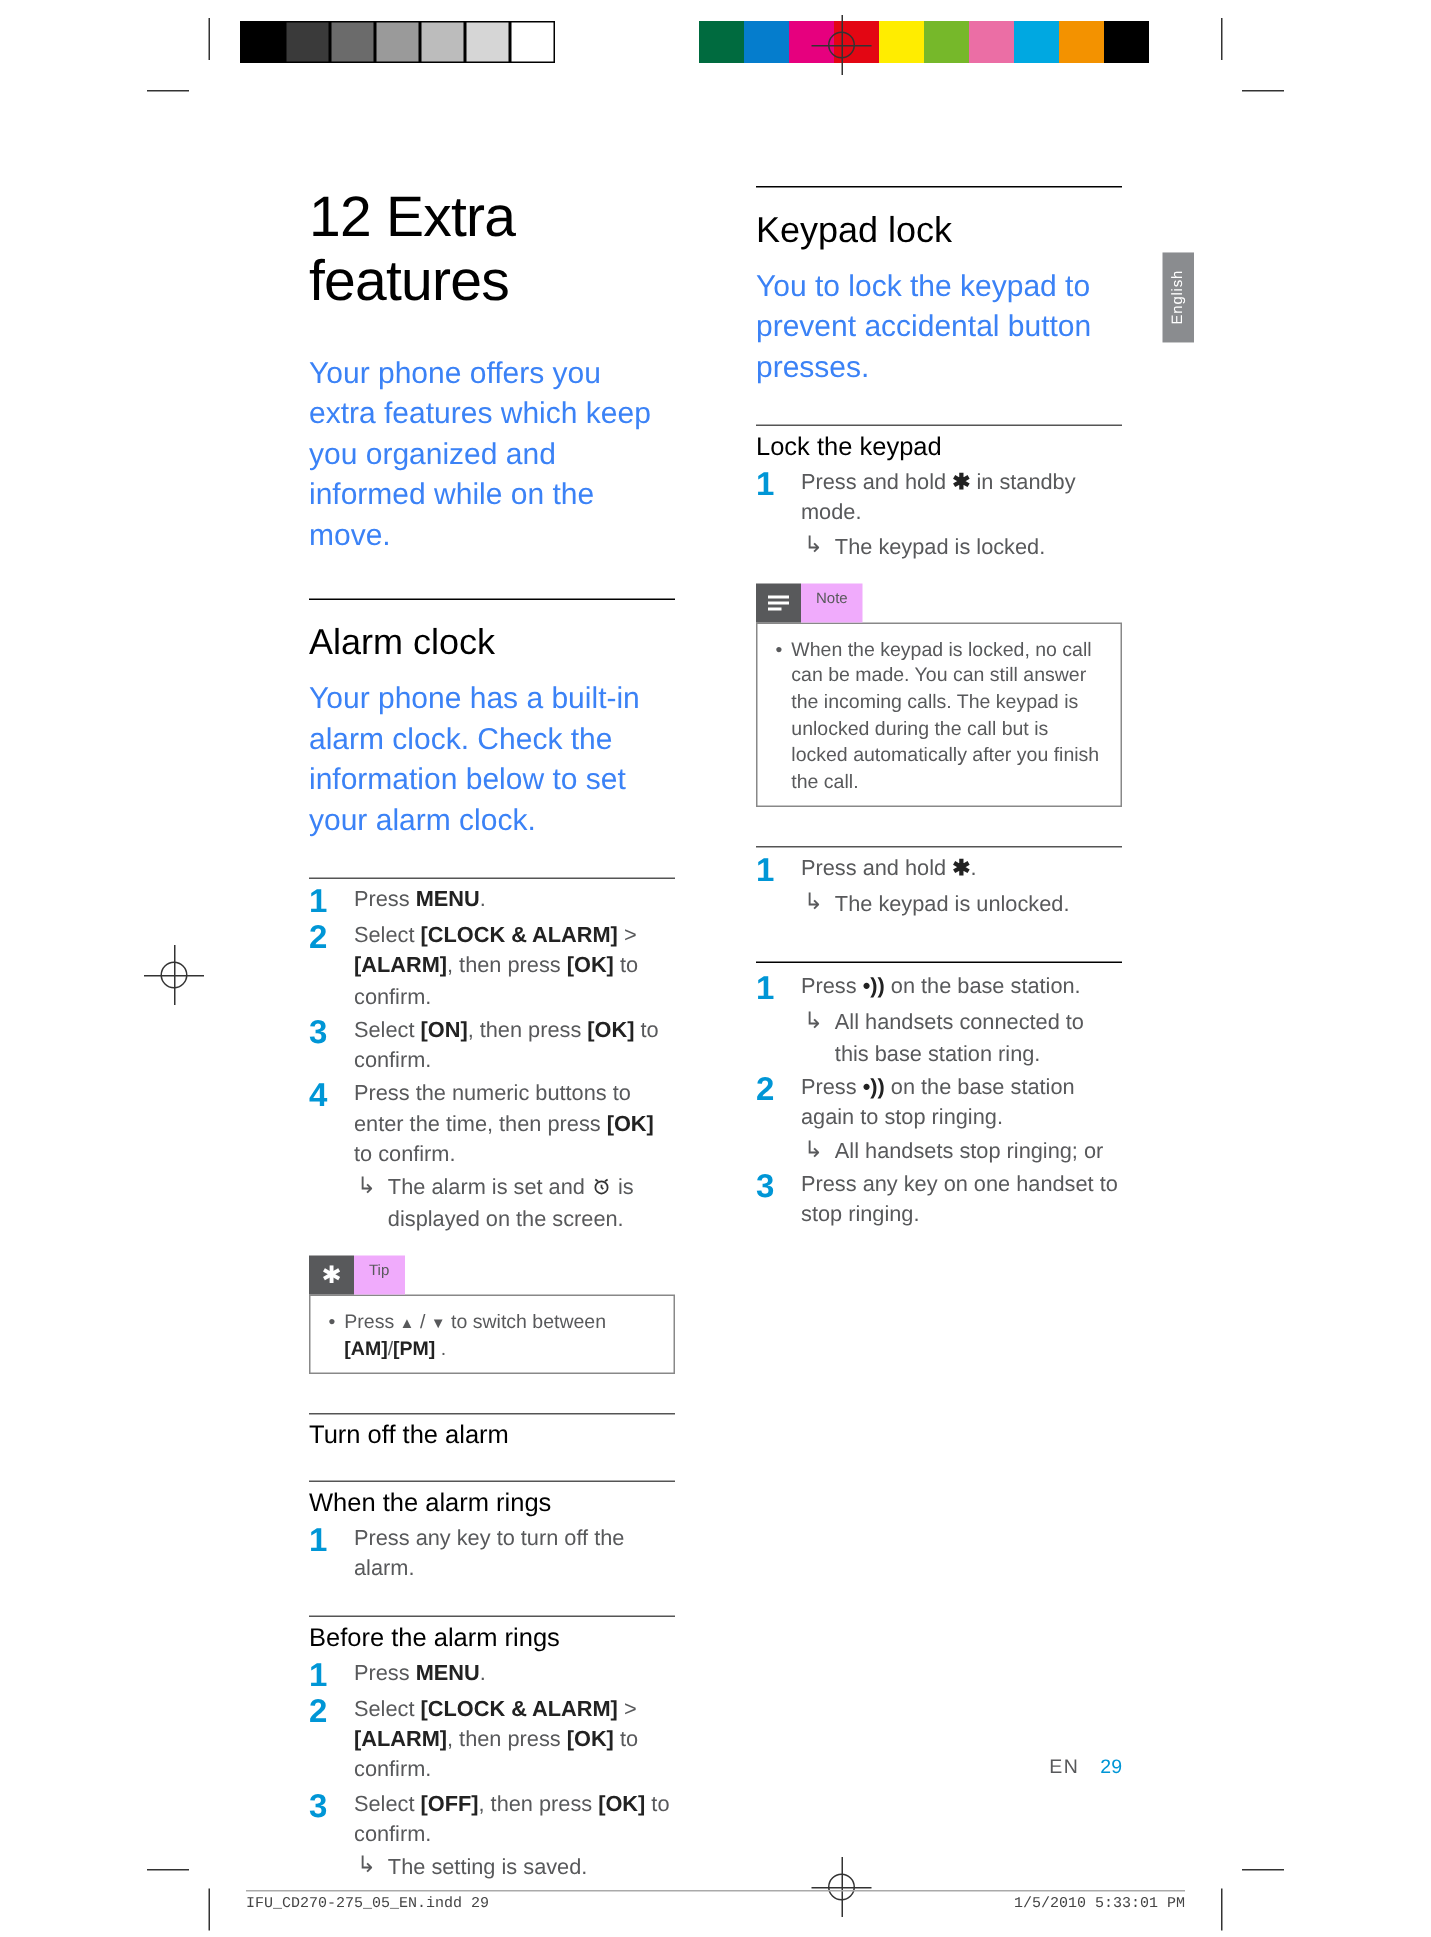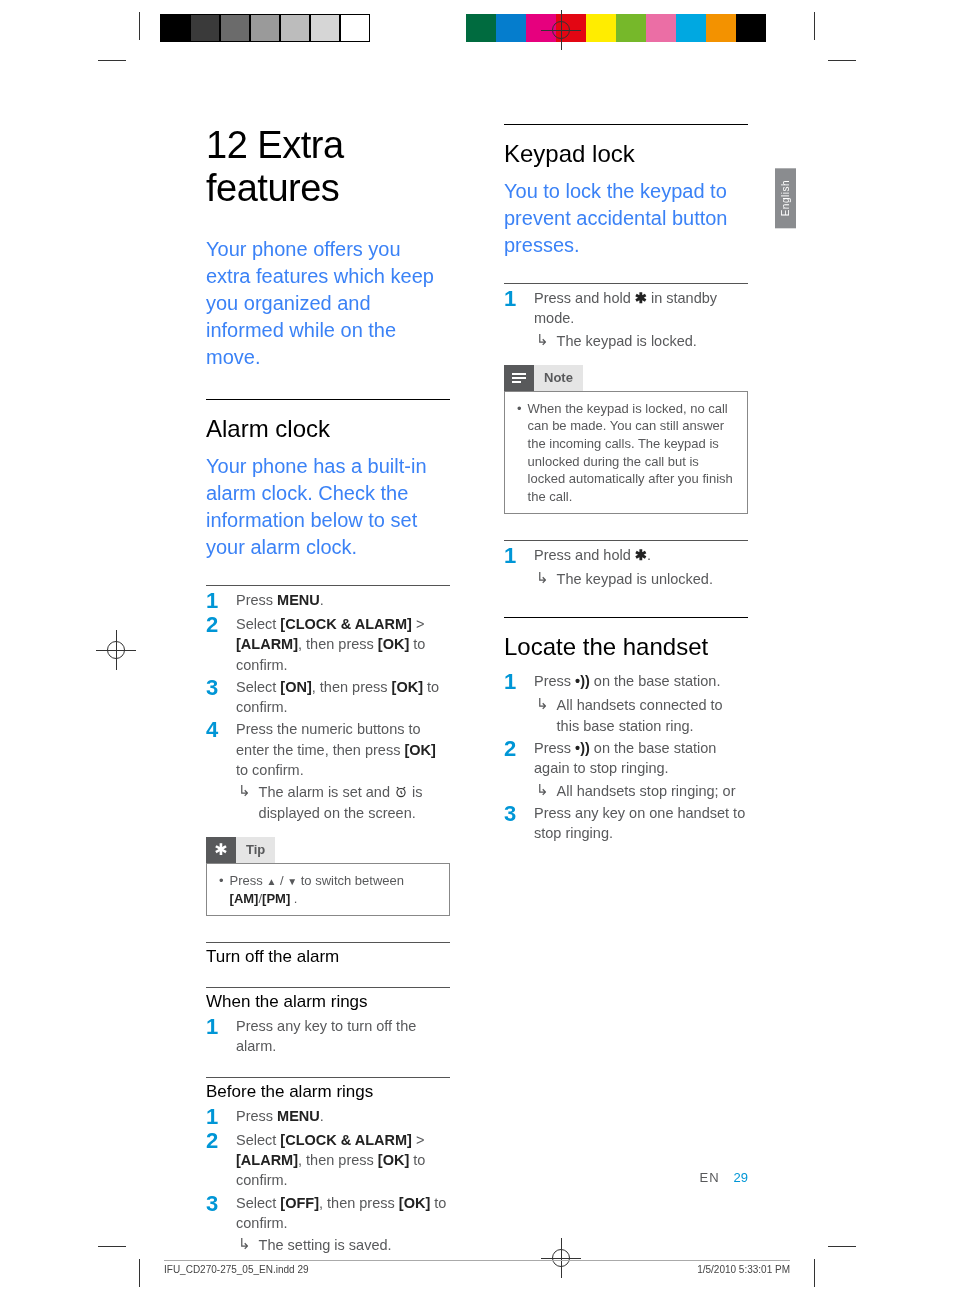--- a/index.html
+++ b/index.html
@@ -37,29 +37,29 @@
   h3.sub{font-size:17px;font-weight:400;margin:0 0 4px;color:#000}
   ol.steps{list-style:none;padding:0;margin:0}
   ol.steps>li{display:flex;gap:12px;font-size:14.5px;line-height:1.4;color:#58595b;margin-bottom:2px}
   .num{font-size:22px;font-weight:600;color:#0096d6;min-width:18px;line-height:1}
   .result{display:flex;gap:8px;font-size:14.5px;color:#58595b;margin:2px 0 2px 32px;line-height:1.4}
   .rarrow{font-size:15px;line-height:1.2;color:#58595b}
   b.kw{font-weight:600;color:#222}
   .callout{margin:14px 0 0}
   .co-head{display:flex;align-items:stretch}
   .co-icon{width:30px;height:26px;background:#58595b;color:#fff;display:flex;align-items:center;justify-content:center;font-size:16px}
-  .co-title{background:#e5e5e5;color:#58595b;font-size:13px;padding:5px 10px;font-weight:700}
+  .co-title{background:#f0abfc;color:#58595b;font-size:10px;padding:5px 10px;font-weight:400}
   .co-body{border:1px solid #888;padding:8px 12px;font-size:13px;color:#58595b;line-height:1.35}
   .co-body .bull{display:flex;gap:6px}
   .ico{display:inline-block;vertical-align:-2px}
   
   .pgfoot{position:absolute;right:122px;bottom:106px;font-size:13px;color:#58595b}
   .pgfoot .en{letter-spacing:1px;margin-right:14px}
   .pgfoot .pn{color:#0096d6}
-  .printfoot{position:absolute;left:80px;right:80px;bottom:16px;display:flex;justify-content:space-between;font-family:Liberation Sans, sans-serif;font-size:10px;color:#444;border-top:1px solid #aaa;padding-top:3px}
+  .printfoot{position:absolute;left:80px;right:80px;bottom:16px;display:flex;justify-content:space-between;font-family:Liberation Mono, monospace;font-size:10px;color:#444;border-top:1px solid #aaa;padding-top:3px}
 </style>
 </head>
 <body>
 <div class="page">
 
 <div class="regbar l">
   <div class="cell outl" style="background:#000"></div>
   <div class="cell outl" style="background:#3a3a3a"></div>
   <div class="cell outl" style="background:#6b6b6b"></div>
   <div class="cell outl" style="background:#9a9a9a"></div>
@@ -191,20 +191,21 @@
           <span>The setting is saved.</span>
         </div>
   </div>
 
   <div class="col">
     <hr class="rule" style="margin-top:0">
     <h2 class="sec">Keypad lock</h2>
     <p class="intro">You to lock the keypad to prevent accidental button presses.</p>
 
     <hr class="thin">
+    <h3 class="sub">Lock the keypad</h3>
     <ol class="steps">
       <li>
             <span class="num">1</span>
         <span><span>Press and hold </span><b class="kw">✱</b><span> in standby mode.</span></span>
           </li>
     </ol>
     <div class="result">
           <span class="rarrow">↳</span>
           <span>The keypad is locked.</span>
         </div>
@@ -234,21 +235,20 @@
             <span class="num">1</span>
         <span><span>Press and hold </span><b class="kw">✱</b><span>.</span></span>
           </li>
     </ol>
     <div class="result">
           <span class="rarrow">↳</span>
           <span>The keypad is unlocked.</span>
         </div>
 
     <hr class="rule">
-    <h2 class="sec">Locate the handset</h2>
     <ol class="steps">
       <li>
             <span class="num">1</span>
         <span><span>Press </span><b class="kw">•))</b><span> on the base station.</span></span>
           </li>
     </ol>
     <div class="result">
           <span class="rarrow">↳</span>
           <span>All handsets connected to this base station ring.</span>
         </div>

